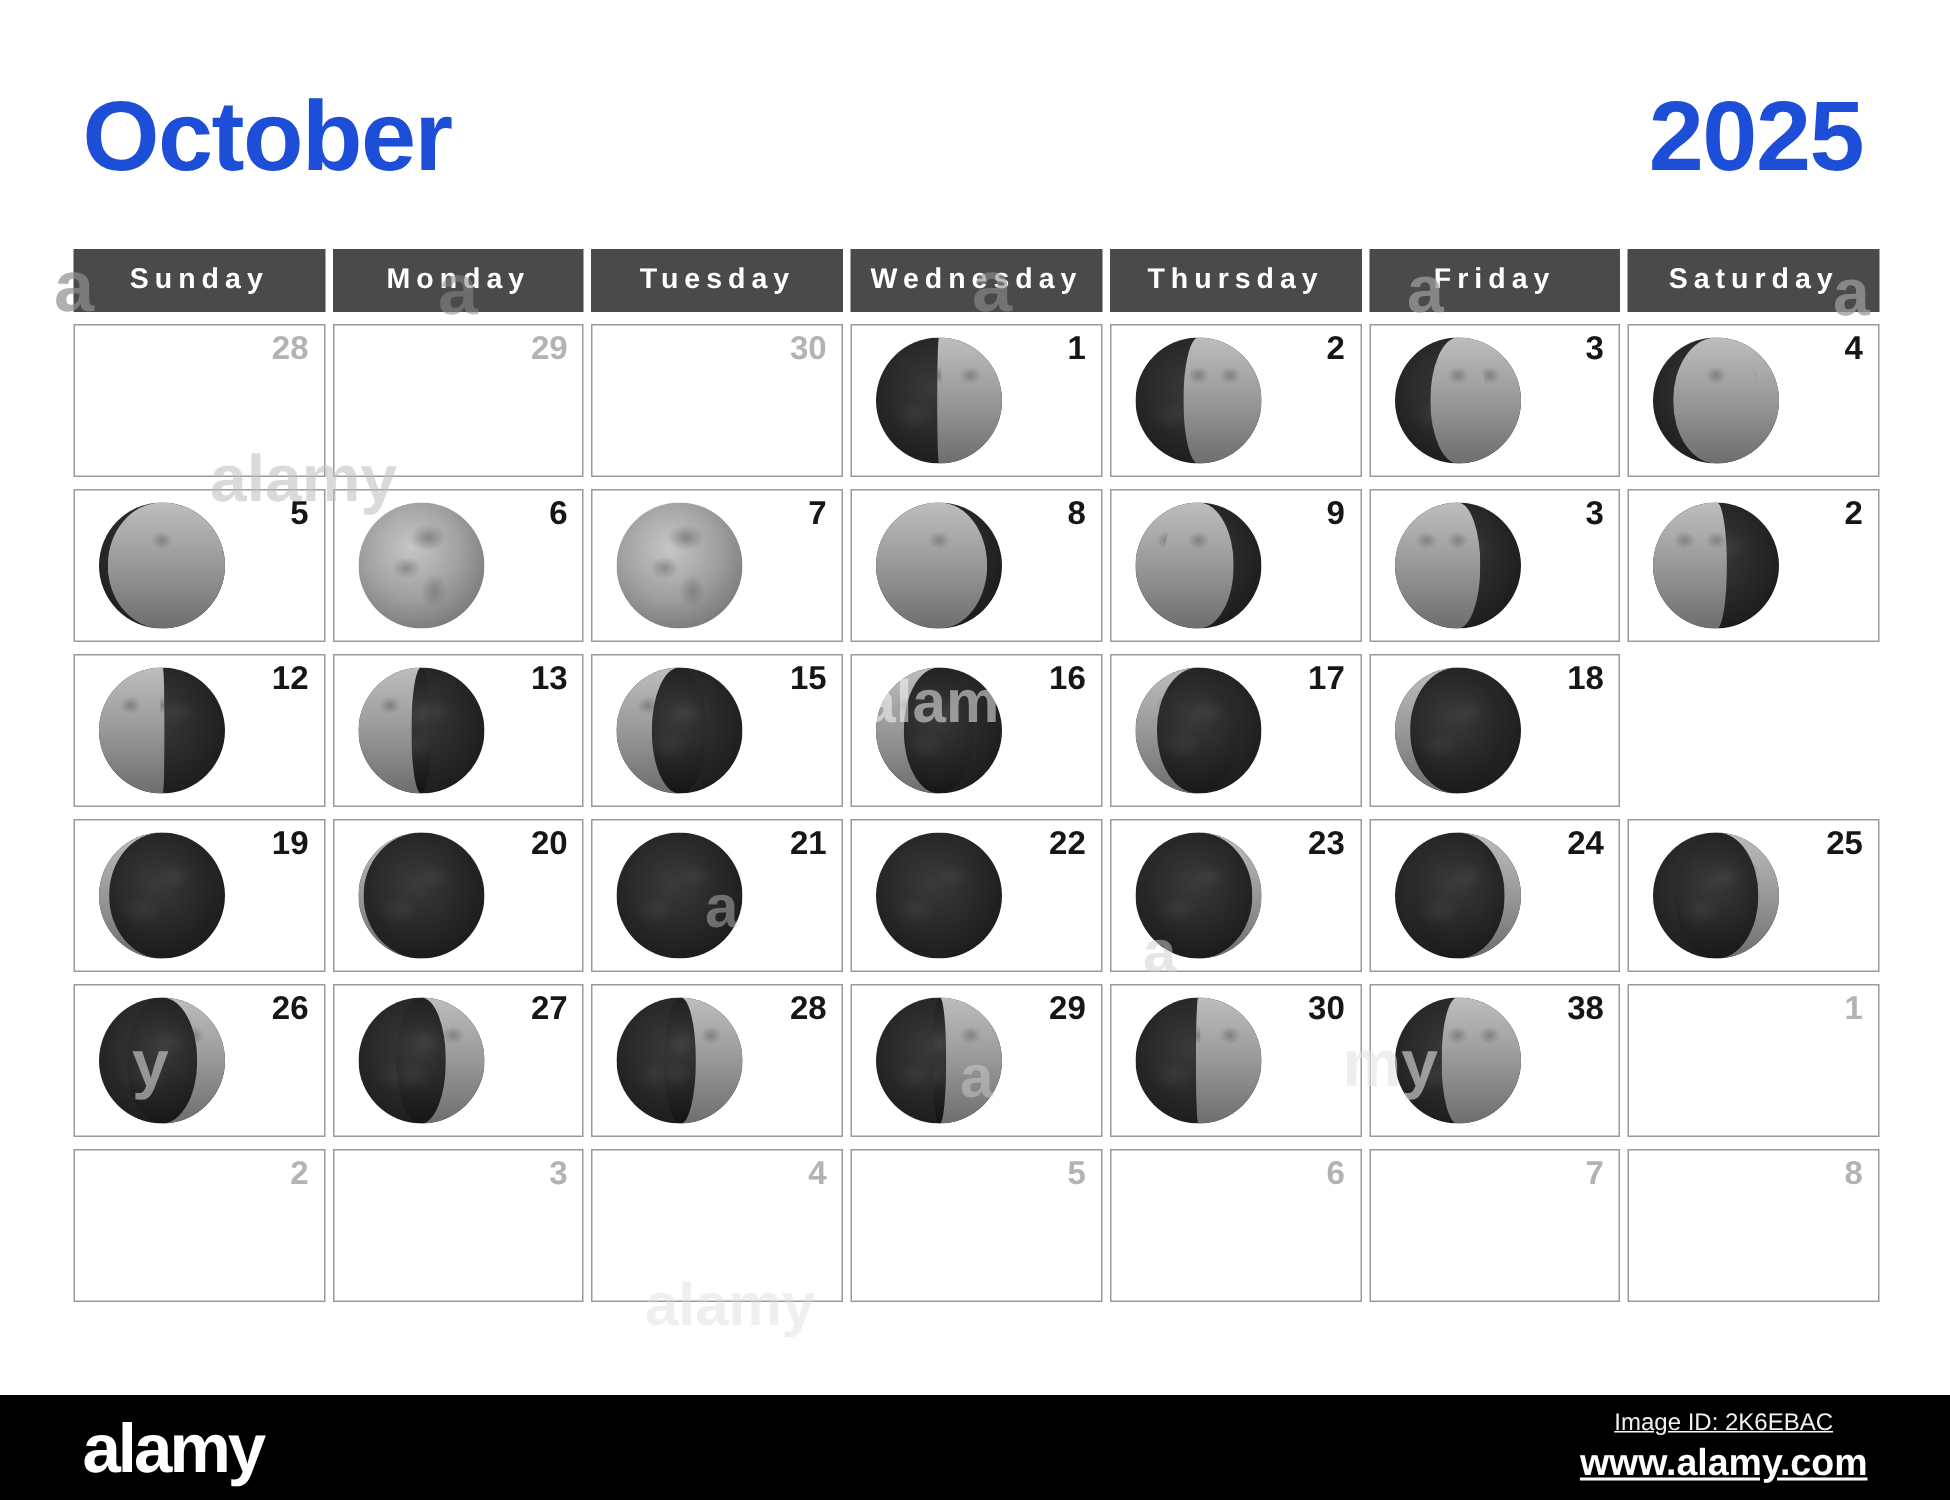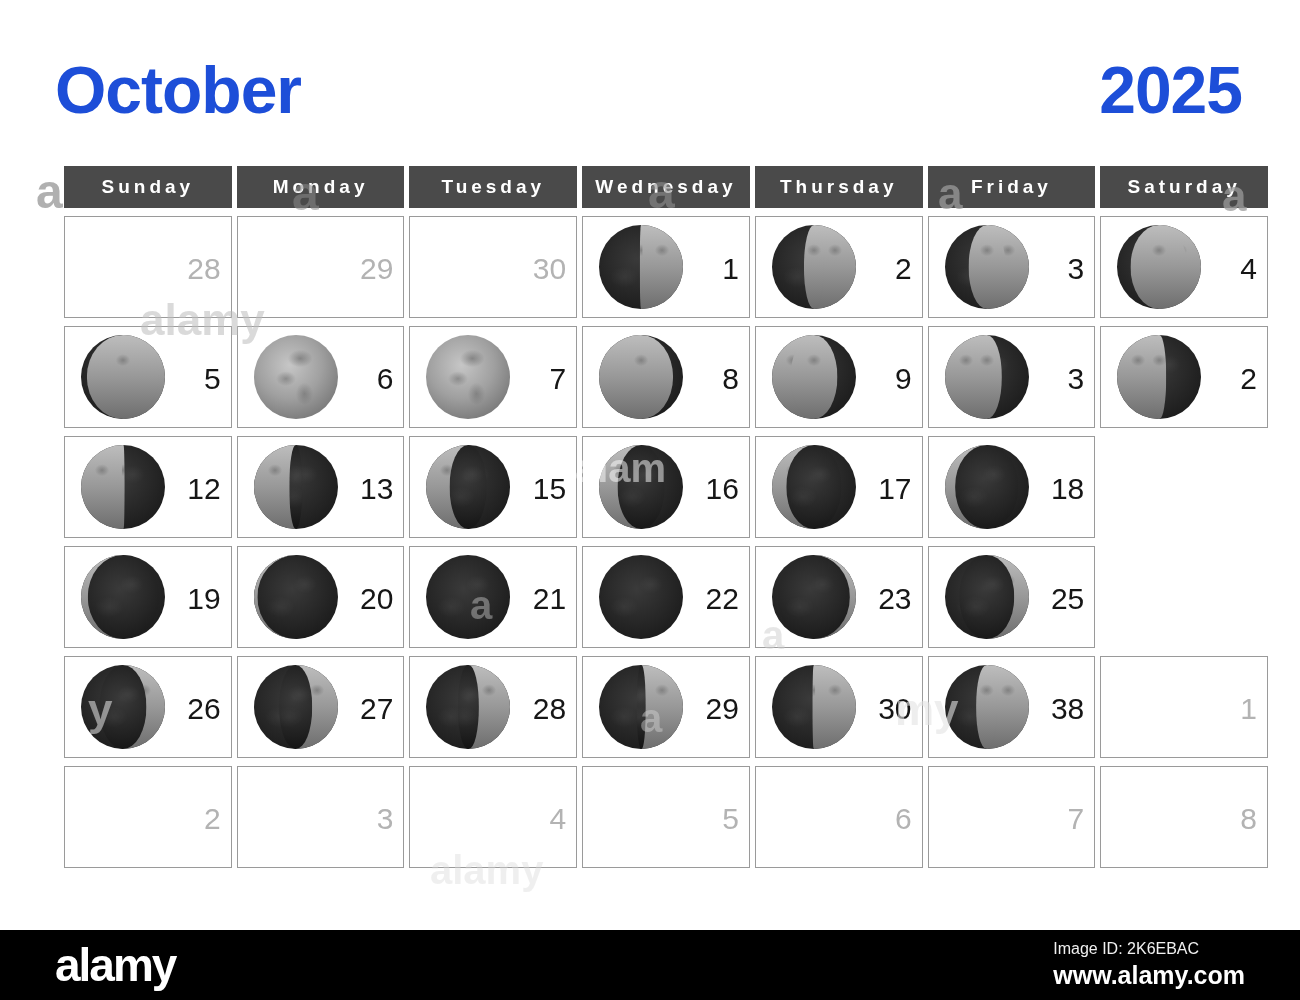--- a/index.html
+++ b/index.html
@@ -16,21 +16,21 @@
   .titlebar {
     position: absolute; left: 55px; right: 58px; top: 48px; height: 84px;
     display: flex; justify-content: space-between; align-items: center;
   }
   .title-month, .title-year {
     font-size: 66px; font-weight: bold; color: #1d4ed8;
     letter-spacing: -1px;
   }
 
   
-  .calendar { position: absolute; left: 64px; top: 166px; width: 1204px; }
+  .calendar { position: absolute; left: 49px; top: 166px; width: 1204px; }
 
   .weekday-row {
     display: grid; grid-template-columns: repeat(7, 1fr);
     column-gap: 5px; height: 42px; margin-bottom: 8px;
   }
   .weekday-cell {
     background: #4a4a4a; color: #ffffff;
     display: flex; align-items: center; justify-content: center;
     font-size: 19px; font-weight: bold; letter-spacing: 4px;
   }
@@ -38,21 +38,21 @@
   .week-row {
     display: grid; grid-template-columns: repeat(7, 1fr);
     column-gap: 5px; height: 102px; margin-bottom: 8px;
   }
   .day-cell {
     position: relative; background: #ffffff;
     border: 1px solid #9a9a9a;
   }
   .day-num {
     position: absolute; top: 2px; right: 10px;
-    font-size: 30px; font-weight: normal; color: #161616; margin-top: 33px;
+    font-size: 22px; font-weight: bold; color: #161616;
   }
   .day-cell.other .day-num { color: #b3b3b3; }
 
   
   .moon {
     position: absolute; left: 16px; top: 50%; transform: translateY(-50%);
     width: 84px; height: 84px; border-radius: 50%;
     overflow: hidden;
   }
   .dark-fill {
@@ -90,21 +90,21 @@
   
   .footer {
     position: absolute; left: 0; top: 930px; width: 1300px; height: 70px;
     background: #000;
     display: flex; align-items: center; justify-content: space-between;
     padding: 0 55px 0 55px;
   }
   .footer-logo {
     color: #fff; font-size: 46px; font-weight: bold; letter-spacing: -2px;
   }
-  .footer-right { text-align: left; color: #fff; }
+  .footer-right { text-align: center; color: #fff; text-decoration: underline; }
   .footer-id { font-size: 16px; font-weight: normal; color: #f0f0f0; }
   .footer-url { font-size: 25px; font-weight: bold; margin-top: 3px; }
 </style>
 </head>
 <body>
 
 <div class="titlebar">
   <span class="title-month">October</span>
   <span class="title-year">2025</span>
 </div>
@@ -269,20 +269,27 @@
         </div>
         <div class="day-cell">
           <span class="day-num">22</span>
           <div class="moon dark-fill"></div>
         </div>
         <div class="day-cell">
           <span class="day-num">23</span>
           <div class="moon dark-fill">
             <div class="moon-half right lit-flat"></div>
             <div class="moon-ellipse dark-fill" style="width: 86%;"></div>
+          </div>
+        </div>
+        <div class="day-cell">
+          <span class="day-num">24</span>
+          <div class="moon dark-fill">
+            <div class="moon-half right lit-flat"></div>
+            <div class="moon-ellipse dark-fill" style="width: 76%;"></div>
           </div>
         </div>
         <div class="day-cell">
           <span class="day-num">25</span>
           <div class="moon dark-fill">
             <div class="moon-half right lit-flat"></div>
             <div class="moon-ellipse dark-fill" style="width: 66%;"></div>
           </div>
         </div>
       </div>

